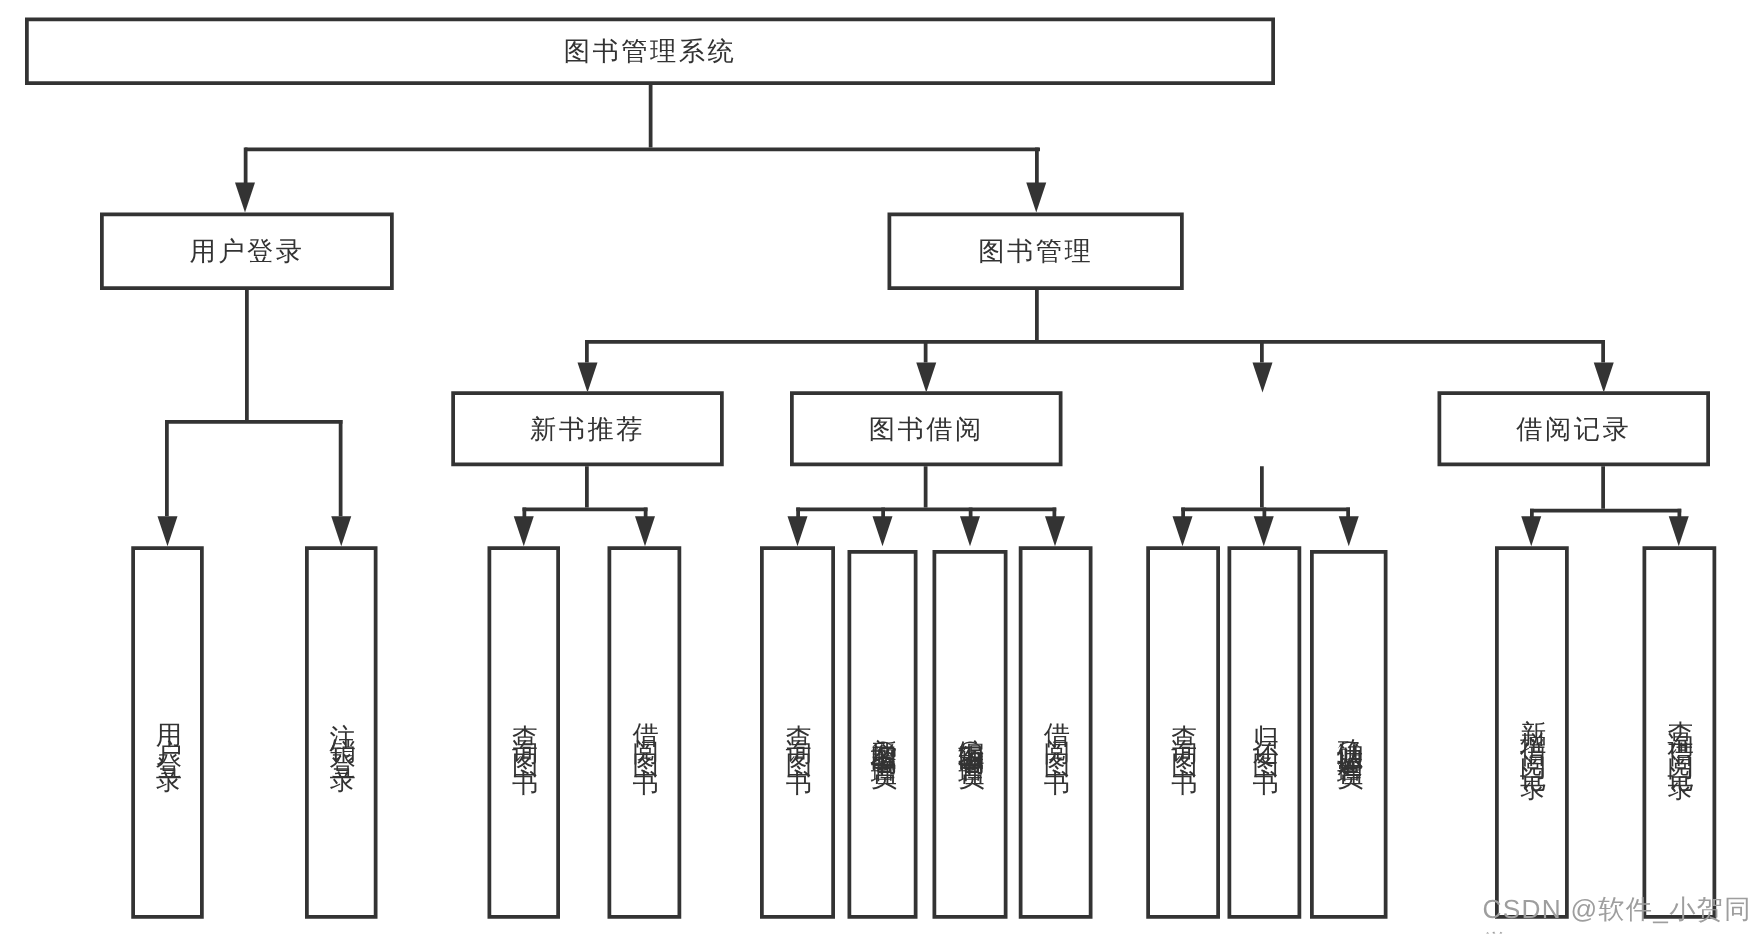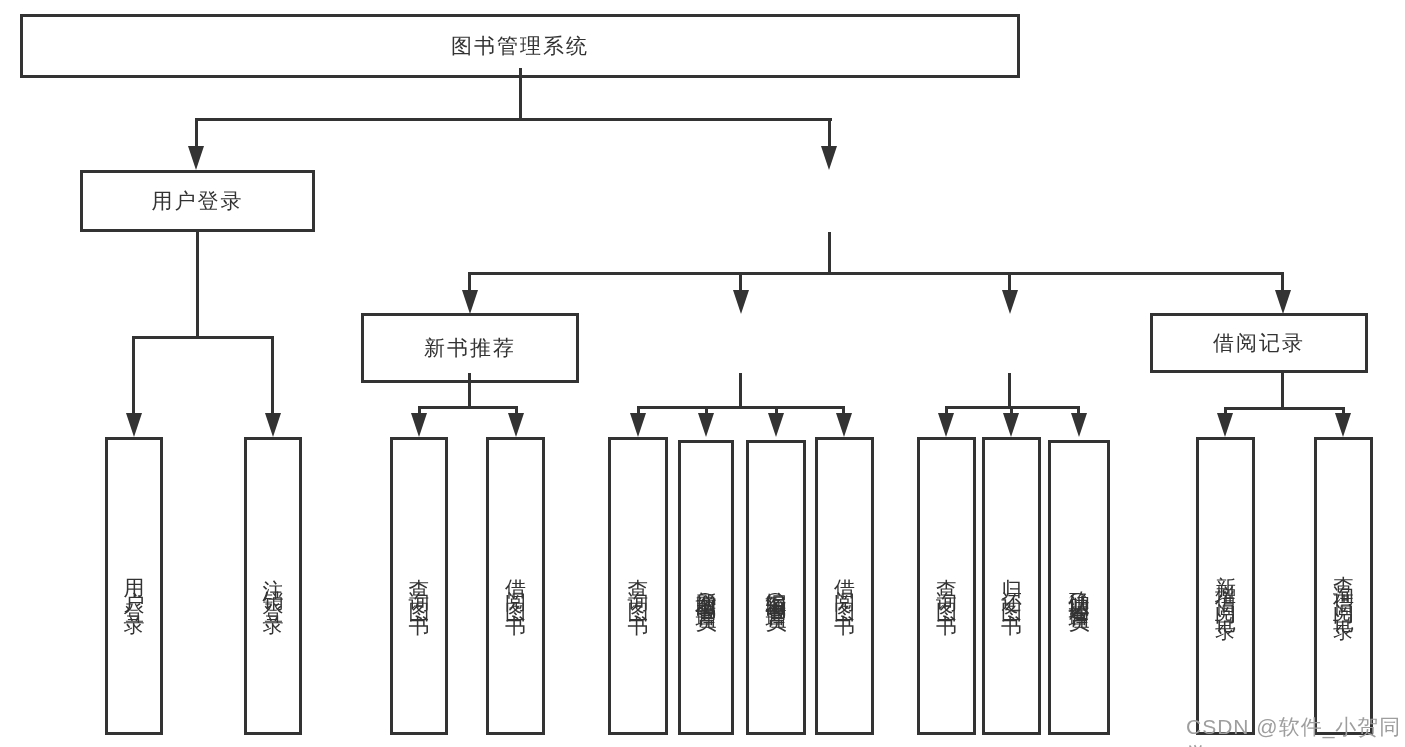--- a/index.html
+++ b/index.html
@@ -36,55 +36,61 @@
   .watermark {
     position:absolute; left:1186px; top:713px;
     font-size:21px; color:var(--watermark,#9e9e9e); letter-spacing:1px;
   }
 </style>
 </head>
 <body>
 
 <div class="stage">
 
-  <div class="box" style="left:20px; top:14px; width:1000px; height:64px;">
+  <div class="box" style="left:20px; top:14px; width:1000px; height:54px;">
     <span>图书管理系统</span>
   </div>
 
   <div class="vl" style="left:519px; top:68px; height:50px;"></div>
   <div class="hl" style="left:196px; top:118px; width:636px;"></div>
   <div class="vl" style="left:195px; top:118px; height:32px;"></div>
   <div class="ar" style="left:188px; top:146px;"></div>
   <div class="vl" style="left:828px; top:118px; height:32px;"></div>
   <div class="ar" style="left:821px; top:146px;"></div>
 
   <div class="box" style="left:80px; top:170px; width:235px; height:62px;">
     <span>用户登录</span>
+  </div>
+  <div class="box" style="left:710px; top:170px; width:237px; height:62px;">
+    <span>图书管理</span>
   </div>
 
   <div class="vl" style="left:196px; top:232px; height:104px;"></div>
   <div class="hl" style="left:133px; top:336px; width:141px;"></div>
   <div class="vl" style="left:132px; top:336px; height:77px;"></div>
   <div class="ar" style="left:126px; top:413px;"></div>
   <div class="vl" style="left:271px; top:336px; height:77px;"></div>
   <div class="ar" style="left:265px; top:413px;"></div>
 
   <div class="vl" style="left:828px; top:232px; height:40px;"></div>
   <div class="hl" style="left:468px; top:272px; width:816px;"></div>
   <div class="vl" style="left:468px; top:272px; height:18px;"></div>
   <div class="ar" style="left:462px; top:290px;"></div>
   <div class="vl" style="left:739px; top:272px; height:18px;"></div>
   <div class="ar" style="left:733px; top:290px;"></div>
   <div class="vl" style="left:1008px; top:272px; height:18px;"></div>
   <div class="ar" style="left:1002px; top:290px;"></div>
   <div class="vl" style="left:1281px; top:272px; height:18px;"></div>
   <div class="ar" style="left:1275px; top:290px;"></div>
 
-  <div class="box" style="left:361px; top:313px; width:218px; height:70px;">
+  <div class="box" style="left:361px; top:313px; width:218px; height:60px;">
     <span>新书推荐</span>
+  </div>
+  <div class="box" style="left:632px; top:313px; width:218px; height:60px;">
+    <span>图书借阅</span>
   </div>
   <div class="box" style="left:1150px; top:313px; width:218px; height:60px;">
     <span>借阅记录</span>
   </div>
 
   <div class="vl" style="left:468px; top:373px; height:33px;"></div>
   <div class="hl" style="left:418px; top:406px; width:100px;"></div>
   <div class="vl" style="left:418px; top:406px; height:9px;"></div>
   <div class="ar" style="left:411px; top:413px;"></div>
   <div class="vl" style="left:515px; top:406px; height:9px;"></div>

